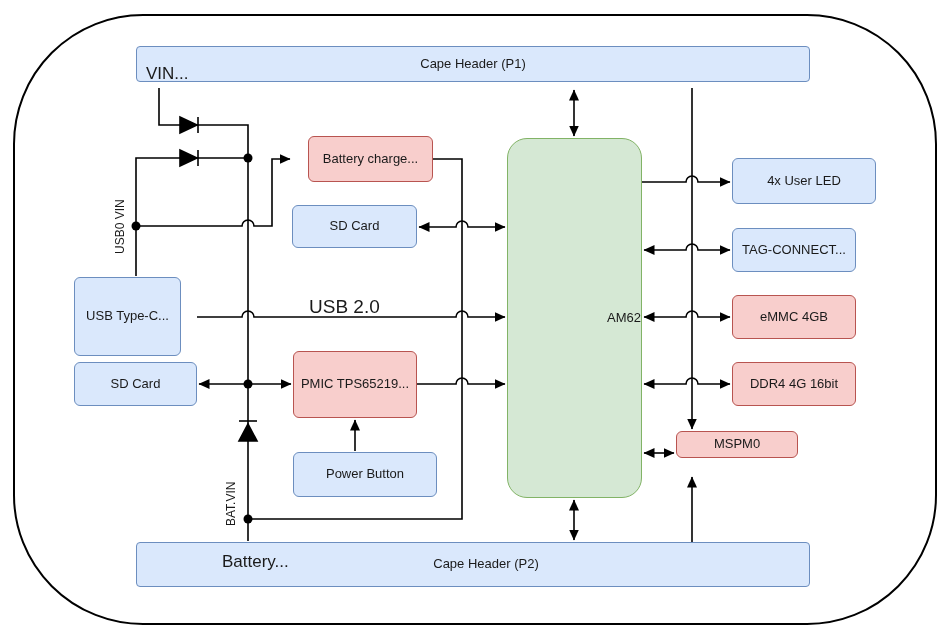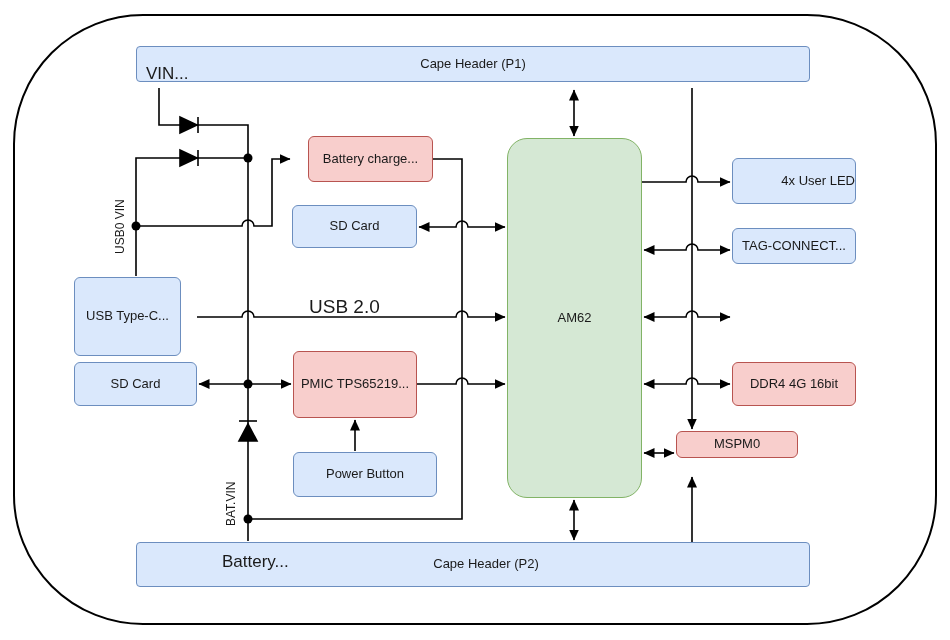--- a/index.html
+++ b/index.html
@@ -7,21 +7,21 @@
        font-family:"Liberation Sans","DejaVu Sans",sans-serif;color:#1a1a1a;}
   #canvas{position:absolute;inset:0;}
   .outer{position:absolute;left:13px;top:14px;width:920px;height:607px;
          border:2px solid #000;border-radius:130px;background:transparent;}
   svg.wires{position:absolute;left:0;top:0;width:950px;height:640px;}
   .node{position:absolute;display:flex;align-items:center;justify-content:center;
         box-sizing:border-box;font-size:13px;text-align:center;border-radius:6px;
         border:1px solid #000;line-height:1.15;}
   .blue{background:var(--blue_fill,#dae8fc);border-color:var(--blue_border,#6c8ebf);}
   .red{background:var(--red_fill,#f8cecc);border-color:var(--red_border,#b85450);}
-  .green{background:var(--green_fill,#d5e8d4);border-color:var(--green_border,#82b366);}
+  .green{background:var(--green_fill,#d5e8d4);border-color:var(--green_border,#82b366);justify-content:flex-end;}
   .hdr{border-radius:4px;}
   .edge-label{position:absolute;font-size:19px;white-space:nowrap;}
   .vlabel{position:absolute;font-size:12px;white-space:nowrap;
           writing-mode:vertical-rl;transform:rotate(180deg);}
   .corner-label{position:absolute;font-size:17px;white-space:nowrap;}
 </style>
 </head>
 <body>
 
 <div id="canvas">
@@ -120,28 +120,31 @@
   </div>
 
   <div class="node red" style="left:293px;top:351px;width:124px;height:67px;">
     <span>PMIC TPS65219...</span>
   </div>
 
   <div class="node blue" style="left:293px;top:452px;width:144px;height:45px;">
     <span>Power Button</span>
   </div>
 
-  <div class="node blue" style="left:732px;top:158px;width:124px;height:46px;justify-content:flex-end;">
+  <div class="node blue" style="left:732px;top:158px;width:144px;height:46px;">
     <span>4x User LED</span>
   </div>
 
-  <div class="node blue" style="left:732px;top:228px;width:124px;height:36px;">
+  <div class="node blue" style="left:732px;top:228px;width:124px;height:44px;">
     <span>TAG-CONNECT...</span>
   </div>
 
+  <div class="node red" style="left:732px;top:295px;width:124px;height:44px;">
+    <span>eMMC 4GB</span>
+  </div>
 
   <div class="node red" style="left:732px;top:362px;width:124px;height:44px;">
     <span>DDR4 4G 16bit</span>
   </div>
 
   <div class="node red" style="left:676px;top:431px;width:122px;height:27px;">
     <span>MSPM0</span>
   </div>
 
   <div class="node blue hdr" style="left:136px;top:542px;width:674px;height:45px;padding-left:26px;">

